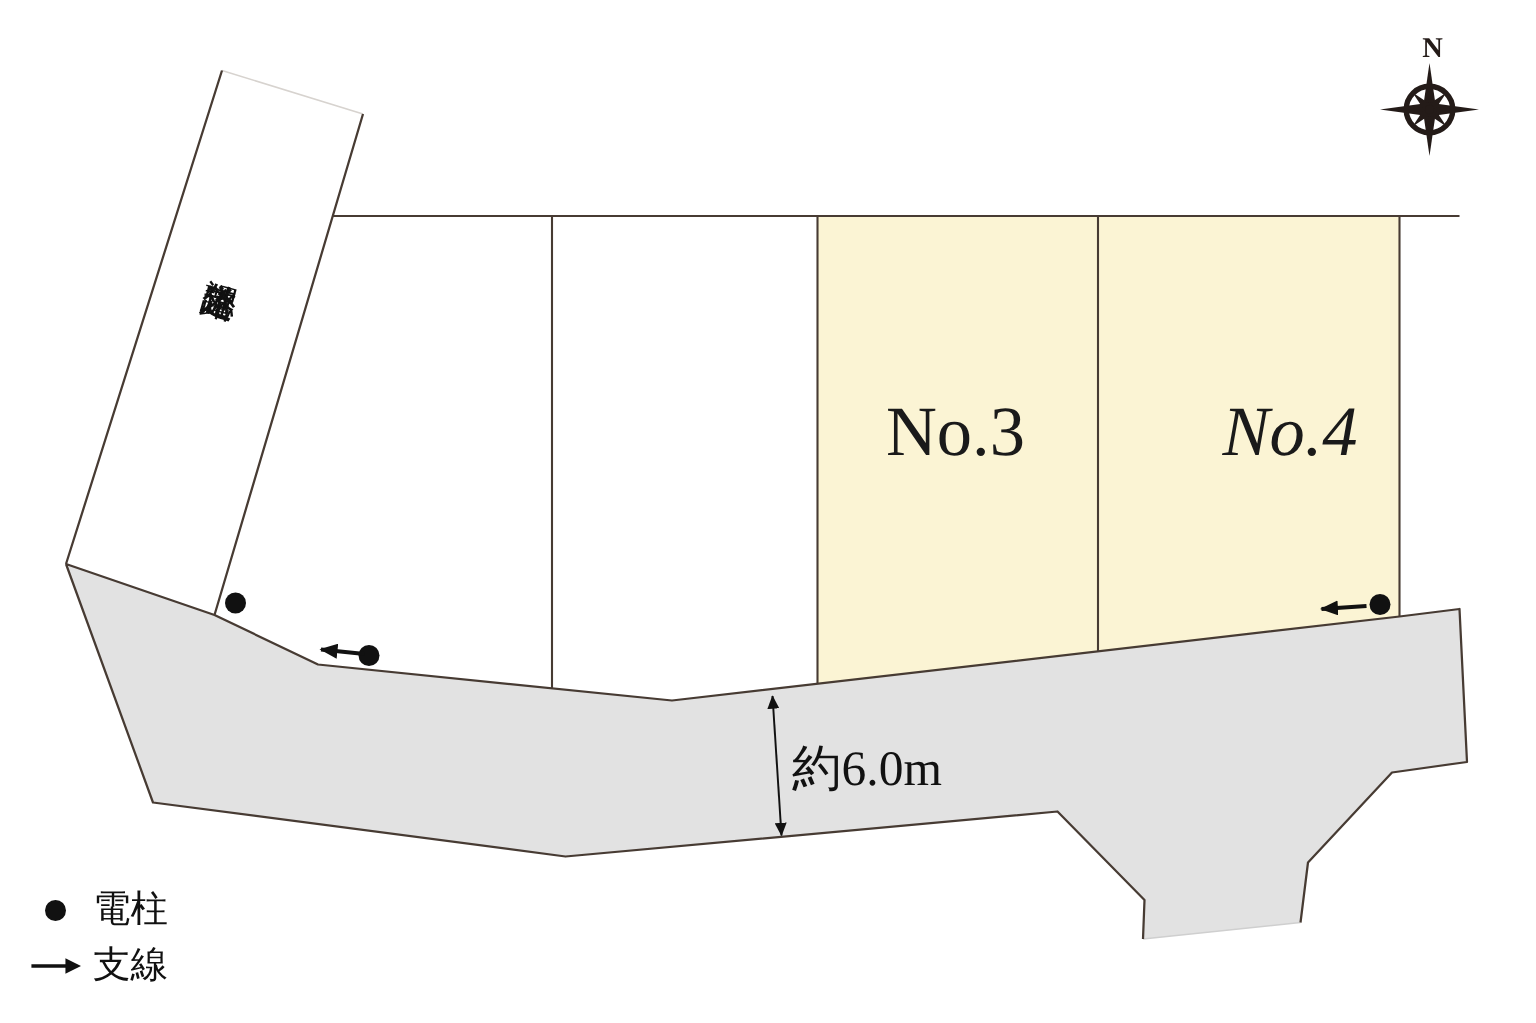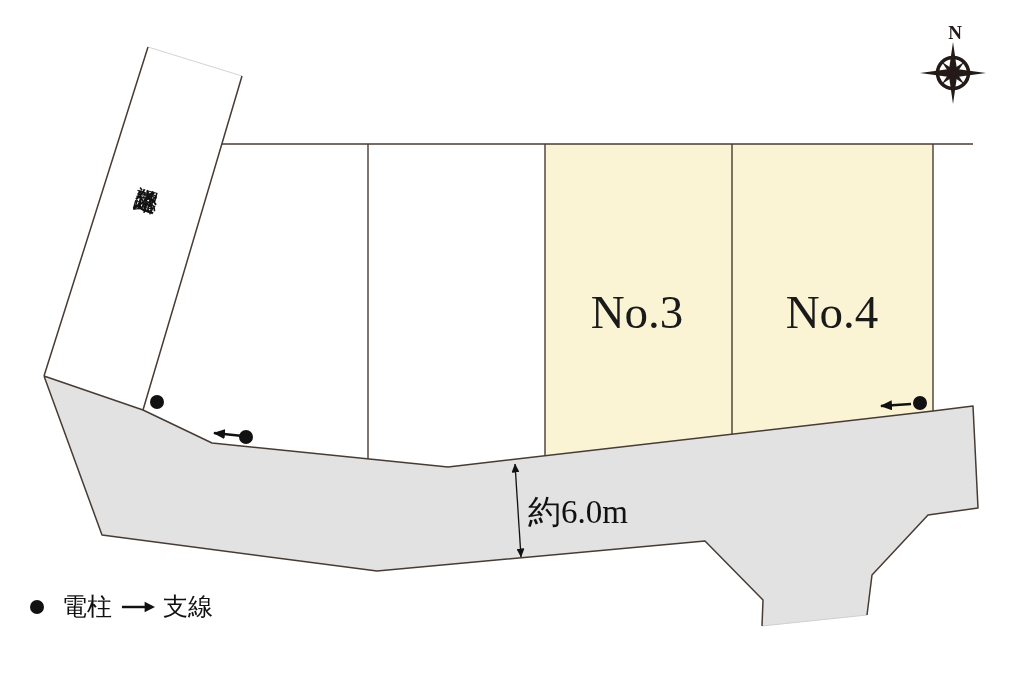--- a/index.html
+++ b/index.html
@@ -19,28 +19,28 @@
   }
   .band-label{
     left:139px;top:170px;
     writing-mode:vertical-rl;text-orientation:upright;
     font-size:23px;letter-spacing:1px;
     transform:rotate(15deg);transform-origin:50% 0;
   }
   .lot-label{
     top:256px;width:160px;height:64px;
     text-align:center;line-height:64px;
-    font-size:47px;color:#1a1a1a;margin-top:24px;
+    font-size:47px;color:#1a1a1a;
   }
   .lot3{left:557px;}
-  .lot4{left:752px;}
+  .lot4{left:780px;font-style:italic;}
   .dim-label{left:528px;top:490px;font-size:33px;}
   .legend{
     position:absolute;left:20px;top:593px;
-    display:flex;flex-direction:row;gap:9px;
+    display:flex;flex-direction:column;gap:9px;
   }
   .legend-row{display:flex;align-items:center;gap:8px;}
   .legend-icon{width:34px;display:flex;justify-content:center;align-items:center;}
   .legend-dot{width:14px;height:14px;border-radius:50%;background:#111;}
   .legend-label{font-size:25px;line-height:28px;}
 </style>
 </head>
 <body>
 
 <div class="canvas">

